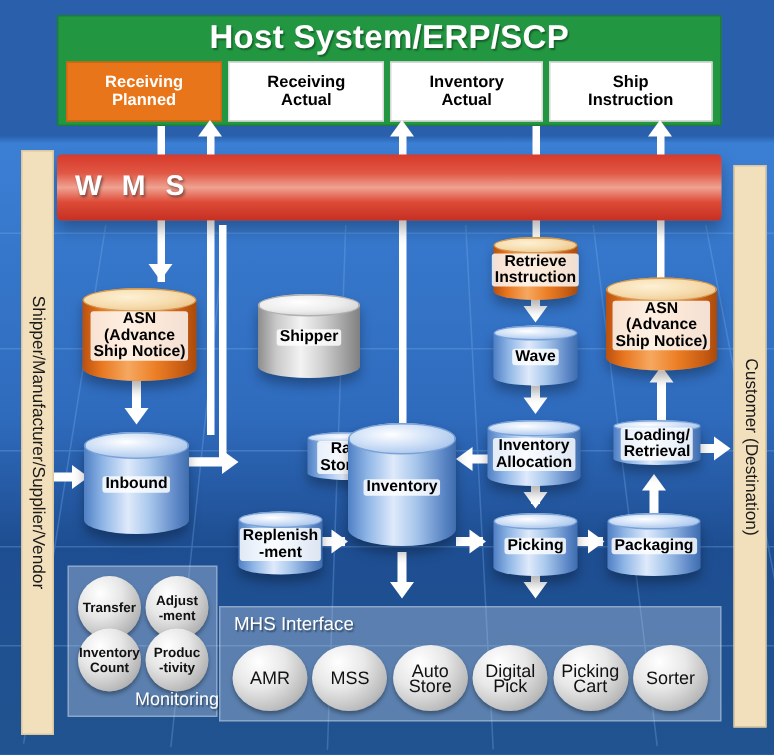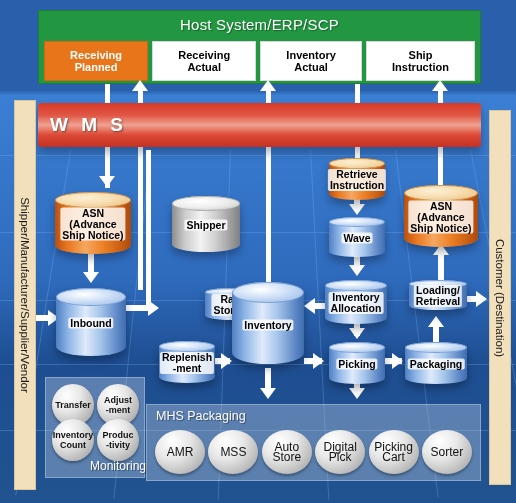--- a/index.html
+++ b/index.html
@@ -16,21 +16,21 @@
   
   .gridlines{position:absolute;inset:0;pointer-events:none;opacity:.30;}
   .gridlines span{position:absolute;background:#7fb4ef;}
 
   
   .host-box{
     position:absolute;left:38px;top:10px;width:443px;height:74px;
     background:#229640;border:1px solid #1d7f36;box-sizing:border-box;
   }
   .host-title{
-    color:#fff;font-weight:normal;font-size:15px;text-align:center;
+    color:#fff;font-weight:bold;font-size:22px;text-align:center;
     line-height:28px;letter-spacing:.2px;
     text-shadow:1px 1px 1px rgba(0,0,0,.35);
   }
   .host-chips{
     position:absolute;left:5px;top:30px;right:5px;height:40px;
     display:flex;gap:4px;align-items:stretch;
   }
   .chip{
     flex:1 1 auto;background:#fff;color:#000;border:1px solid #d8d8d8;
     font-size:11px;font-weight:bold;line-height:12px;
@@ -338,21 +338,21 @@
 
   <div class="panel monitoring">
     <div class="orb mon-orb" style="left:6px;top:6px;">Transfer</div>
     <div class="orb mon-orb" style="left:51px;top:6px;">Adjust<br>-ment</div>
     <div class="orb mon-orb" style="left:6px;top:41px;">Inventory<br>Count</div>
     <div class="orb mon-orb" style="left:51px;top:41px;">Produc<br>-tivity</div>
     <div class="mon-title">Monitoring</div>
   </div>
 
   <div class="panel mhs">
-    <div class="mhs-title">MHS Packaging</div>
+    <div class="mhs-title">MHS Interface</div>
     <div class="mhs-row">
       <div class="mhs-orb">AMR</div>
       <div class="mhs-orb">MSS</div>
       <div class="mhs-orb">Auto<br>Store</div>
       <div class="mhs-orb">Digital<br>Pick</div>
       <div class="mhs-orb">Picking<br>Cart</div>
       <div class="mhs-orb">Sorter</div>
     </div>
   </div>
 

